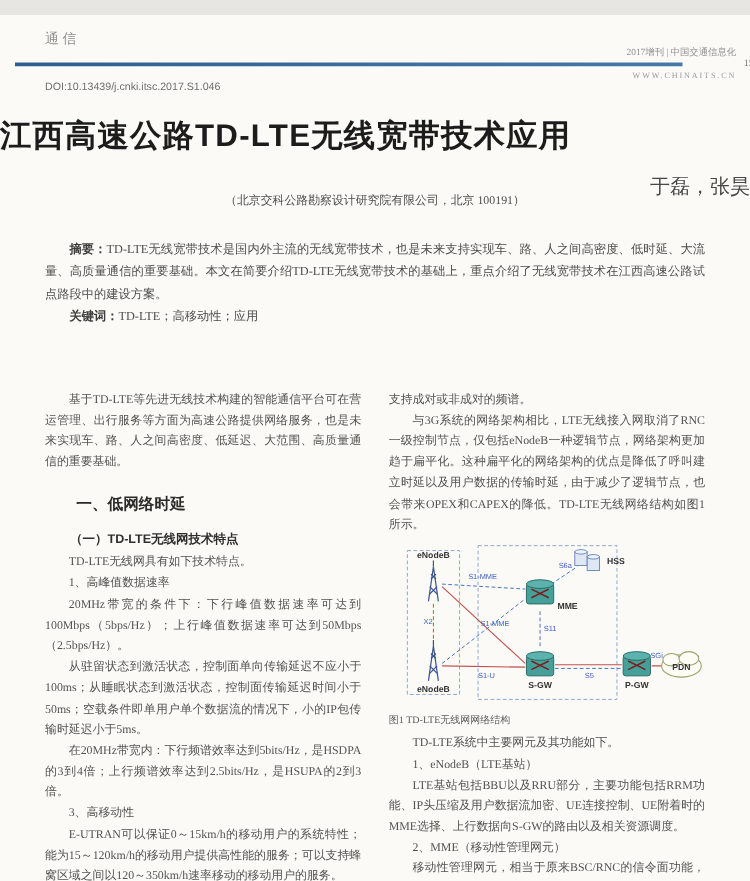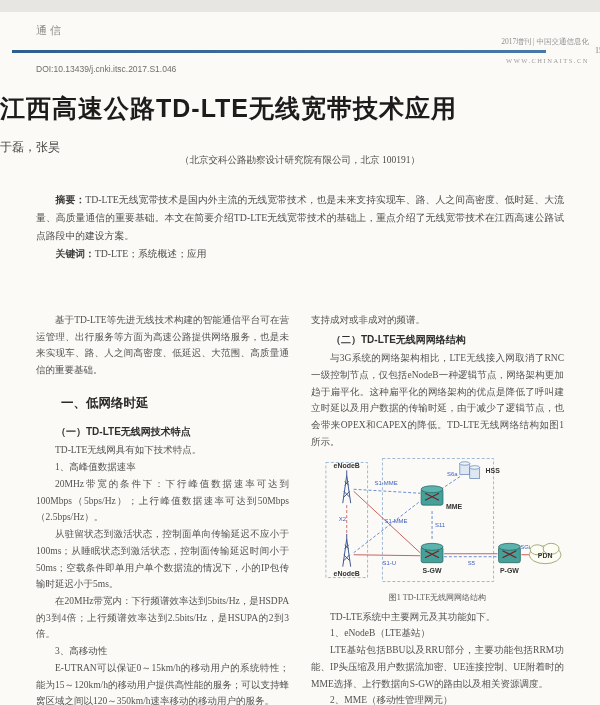--- a/index.html
+++ b/index.html
@@ -14,39 +14,39 @@
     background:linear-gradient(to right,#2f5f8e,#4779a8);}
   .journal-line1{position:absolute;right:44px;top:25px;font-size:7.5px;color:#8f8f8f;}
   .journal-line2{position:absolute;right:44px;top:45px;font-size:6.5px;color:#9c9c9c;letter-spacing:1.5px;}
   .page-number{position:absolute;right:26px;top:34px;font-size:8px;color:#7d7d7d;}
   .doi{position:absolute;left:36px;top:52px;font-size:8.5px;color:#6e6e6e;
     font-family:"Liberation Sans","DejaVu Sans",sans-serif;}
   
   .title{position:absolute;left:0;top:80px;width:600px;
     font-size:25px;font-weight:bold;color:#1c1c1c;letter-spacing:1px;
     font-family:"Liberation Sans","DejaVu Sans",sans-serif;}
-  .authors{position:absolute;left:0;top:127px;width:600px;text-align:left;font-size:12px;color:#474747;}
+  .authors{position:absolute;left:0;top:127px;width:600px;text-align:right;font-size:16px;color:#474747;}
   .affiliation{position:absolute;left:0;top:142px;width:600px;text-align:center;font-size:9.5px;color:#4c4c4c;}
   
   .abstract-block{position:absolute;left:36px;top:179px;width:528px;font-size:9.8px;
     line-height:1.85;color:#4d4d4d;text-align:justify;}
   .abstract-block p{margin:0;text-indent:2em;}
   .lbl{font-weight:bold;color:#3d3d3d;font-family:"Liberation Sans","DejaVu Sans",sans-serif;}
   
   .columns{position:absolute;left:36px;top:300px;width:528px;display:flex;gap:22px;}
   .col{width:253px;font-size:9.5px;line-height:1.76;color:#525252;text-align:justify;}
   .col p{margin:0;text-indent:2em;}
   .sec-title{margin:13px 0 9px 0;text-indent:2em;font-size:12.5px;font-weight:bold;color:#2a2a2a;
     font-family:"Liberation Sans","DejaVu Sans",sans-serif;}
   .sub-title{margin:2px 0;text-indent:2em;font-size:10px;font-weight:bold;color:#2e2e2e;
     font-family:"Liberation Sans","DejaVu Sans",sans-serif;}
   
   .figure{margin:6px 0 2px 0;text-align:center;text-indent:0;}
   .figure svg{display:block;margin:0 auto;}
-  .fig-caption{margin:2px 0 4px 0;text-indent:0;text-align:center;font-size:8px;color:#5a5a5a;}
+  .fig-caption{margin:2px 0 4px 0;text-indent:0;text-align:left;font-size:8px;color:#5a5a5a;}
   .link-label{font-size:6px;fill:#3b5fc0;font-family:"Liberation Sans","DejaVu Sans",sans-serif;}
   .node-label{font-size:7px;font-weight:bold;fill:#333;font-family:"Liberation Sans","DejaVu Sans",sans-serif;}
 </style>
 </head>
 <body>
 
 <div class="page">
 
   <span class="section-label">通信</span>
   <div class="journal-line1">2017增刊 | 中国交通信息化</div>
@@ -54,42 +54,41 @@
   <div class="journal-line2">WWW.CHINAITS.CN</div>
   <span class="page-number">159</span>
   <div class="doi">DOI:10.13439/j.cnki.itsc.2017.S1.046</div>
 
   <div class="title">江西高速公路TD-LTE无线宽带技术应用</div>
   <div class="authors">于磊，张昊</div>
   <div class="affiliation">（北京交科公路勘察设计研究院有限公司，北京 100191）</div>
 
   <div class="abstract-block">
     <p><span class="lbl">摘要：</span><span>TD-LTE无线宽带技术是国内外主流的无线宽带技术，也是未来支持实现车、路、人之间高密度、低时延、大流量、高质量通信的重要基础。本文在简要介绍TD-LTE无线宽带技术的基础上，重点介绍了无线宽带技术在江西高速公路试点路段中的建设方案。</span></p>
-    <p><span class="lbl">关键词：</span><span>TD-LTE；系统概述；应用</span></p>
+    <p><span class="lbl">关键词：</span><span>TD-LTE；高移动性；应用</span></p>
   </div>
 
   <div class="columns">
 
     <div class="col">
       <p>基于TD-LTE等先进无线技术构建的智能通信平台可在营运管理、出行服务等方面为高速公路提供网络服务，也是未来实现车、路、人之间高密度、低延迟、大范围、高质量通信的重要基础。</p>
       <div class="sec-title">一、低网络时延</div>
       <div class="sub-title">（一）TD-LTE无线网技术特点</div>
       <p>TD-LTE无线网具有如下技术特点。</p>
       <p>1、高峰值数据速率</p>
       <p>20MHz带宽的条件下：下行峰值数据速率可达到100Mbps（5bps/Hz）；上行峰值数据速率可达到50Mbps（2.5bps/Hz）。</p>
       <p>从驻留状态到激活状态，控制面单向传输延迟不应小于100ms；从睡眠状态到激活状态，控制面传输延迟时间小于50ms；空载条件即单用户单个数据流的情况下，小的IP包传输时延迟小于5ms。</p>
       <p>在20MHz带宽内：下行频谱效率达到5bits/Hz，是HSDPA的3到4倍；上行频谱效率达到2.5bits/Hz，是HSUPA的2到3倍。</p>
       <p>3、高移动性</p>
       <p>E-UTRAN可以保证0～15km/h的移动用户的系统特性；能为15～120km/h的移动用户提供高性能的服务；可以支持蜂窝区域之间以120～350km/h速率移动的移动用户的服务。</p>
 
     </div>
 
     <div class="col">
       <p style="text-indent:0;">支持成对或非成对的频谱。</p>
-      <div class="sub-title">（二）TD-LTE无线网网络结构</div>
       <p>与3G系统的网络架构相比，LTE无线接入网取消了RNC一级控制节点，仅包括eNodeB一种逻辑节点，网络架构更加趋于扁平化。这种扁平化的网络架构的优点是降低了呼叫建立时延以及用户数据的传输时延，由于减少了逻辑节点，也会带来OPEX和CAPEX的降低。TD-LTE无线网络结构如图1所示。</p>
 
       <div class="figure">
         <svg width="250" height="132" viewBox="0 0 252 132">
 
           <rect x="13" y="5" width="42" height="116" fill="none" stroke="#8aa8cc" stroke-width="0.8" stroke-dasharray="3,2"></rect>
           <rect x="70" y="1" width="112" height="124" fill="none" stroke="#8aa8cc" stroke-width="0.8" stroke-dasharray="3,2"></rect>
 
           <g>
             <line x1="41" y1="32" x2="108" y2="36" stroke="#4472c4" stroke-width="0.8" stroke-dasharray="3,2"></line>

